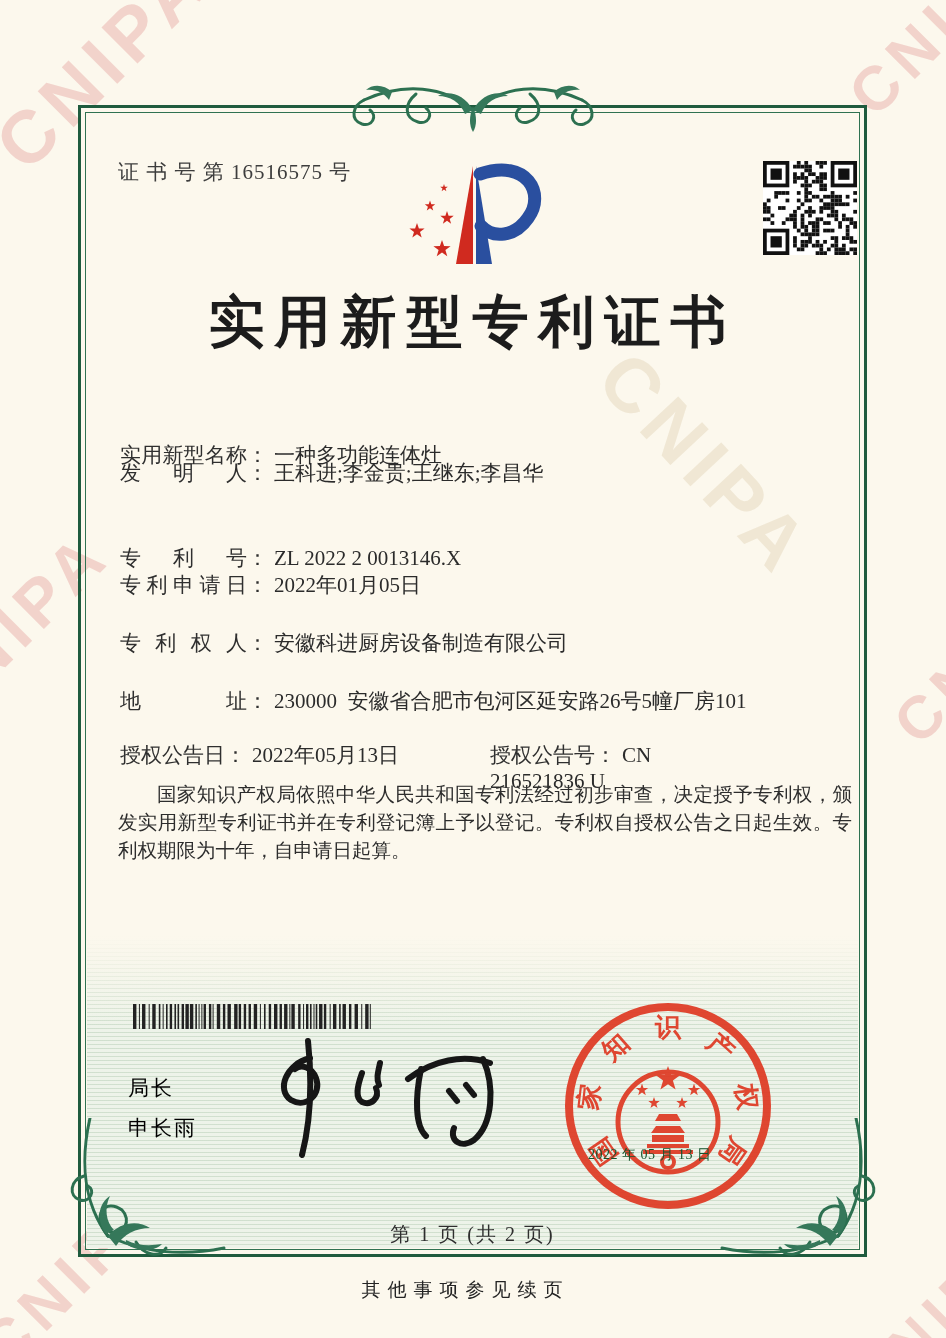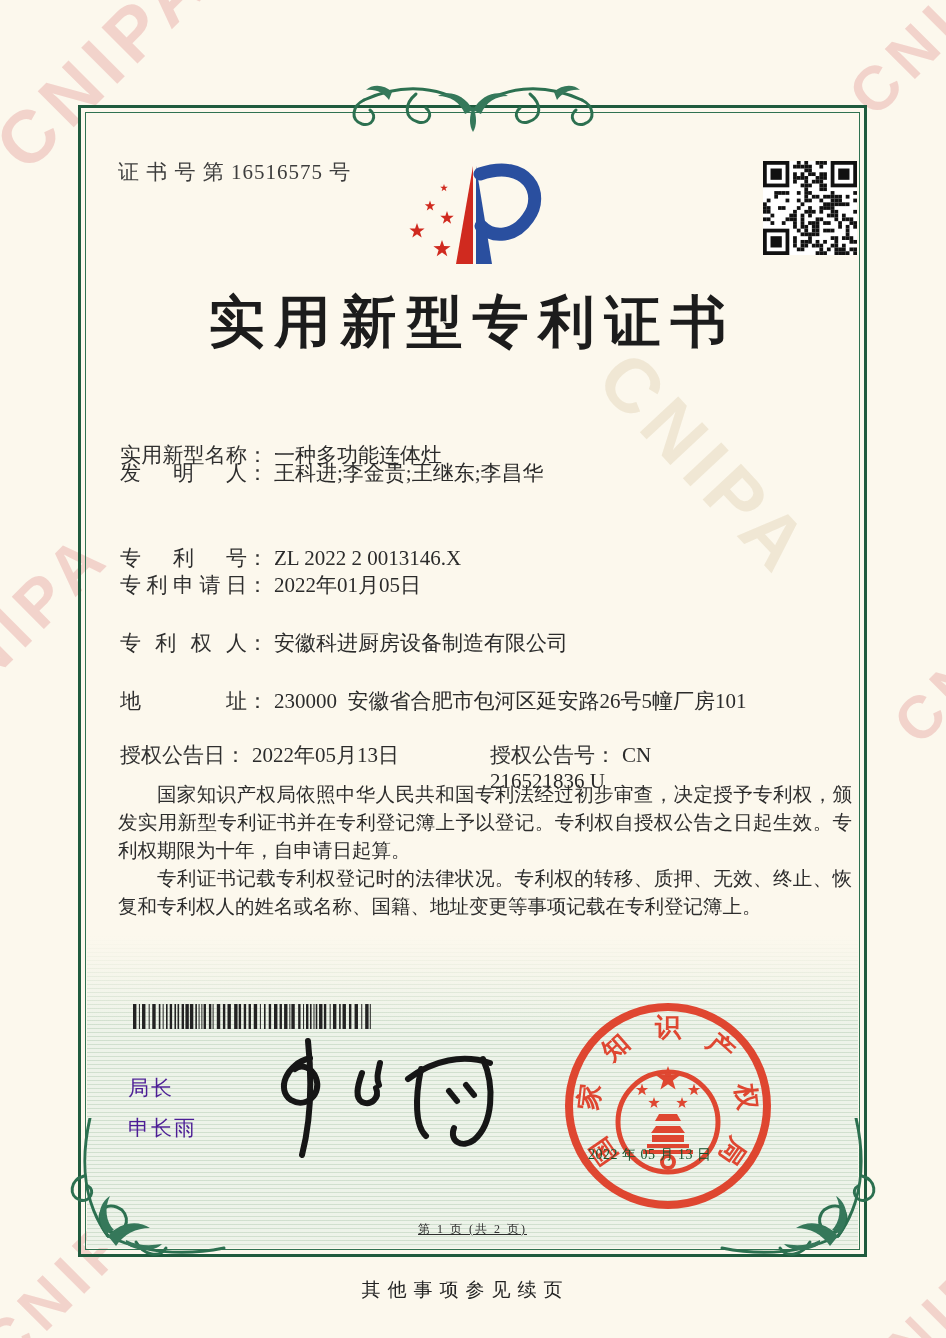--- a/index.html
+++ b/index.html
@@ -75,31 +75,31 @@
   .body-text{
     position:absolute;left:118px;top:781px;width:734px;z-index:3;
     font-size:19.5px;line-height:28px;color:#2d2d2d;text-align:justify;
   }
   .body-text p{margin:0;text-indent:2em;}
 
   
   .barcode{position:absolute;left:133px;top:1004px;width:243px;height:25px;z-index:3;}
   .director{position:absolute;left:128px;z-index:3;
     font-family:"Liberation Sans","DejaVu Sans",sans-serif;
-    font-size:21px;color:#4c1d95;letter-spacing:2px;}
+    font-size:21px;color:#000000;letter-spacing:2px;}
   .director-title{top:1074px;} .director-name{top:1114px;}
   .signature{position:absolute;left:258px;top:1038px;width:256px;height:122px;z-index:3;}
   .seal{position:absolute;left:562px;top:1000px;width:212px;height:212px;z-index:3;opacity:0.93;}
   .seal-date{
     position:absolute;left:588px;top:1146px;width:190px;z-index:4;
     font-size:14px;color:#14532d;letter-spacing:0.5px;white-space:nowrap;
   }
   .page-info{
     position:absolute;left:78px;top:1221px;width:789px;z-index:3;
-    text-align:center;font-size:12px;letter-spacing:2px;color:#2e2e2e;text-decoration:underline;
+    text-align:center;font-size:20px;letter-spacing:2px;color:#2e2e2e;
   }
   .continuation{
     position:absolute;left:0;top:1277px;width:931px;z-index:3;
     text-align:center;font-size:19px;letter-spacing:7px;color:#242424;
   }
 </style>
 </head>
 <body>
 
 <div class="wm wm-pink" style="left:-30px;top:20px;font-size:74px;">CNIPA</div>
@@ -408,21 +408,20 @@
   <span>
     <span class="flabel nojust">授权公告日</span><span class="fcolon">：</span><span class="fvalue">2022年05月13日</span>
   </span>
   <span class="grant2">
     <span class="flabel nojust">授权公告号</span><span class="fcolon">：</span><span class="fvalue">CN 216521836 U</span>
   </span>
 </div>
 
 <div class="body-text">
   <p>国家知识产权局依照中华人民共和国专利法经过初步审查，决定授予专利权，颁发实用新型专利证书并在专利登记簿上予以登记。专利权自授权公告之日起生效。专利权期限为十年，自申请日起算。</p>
-  <p>专利证书记载专利权登记时的法律状况。专利权的转移、质押、无效、终止、恢复和专利权人的姓名或名称、国籍、地址变更等事项记载在专利登记簿上。</p>
 </div>
 
 <svg class="barcode" id="barcode-svg" viewBox="0 0 243 25" preserveAspectRatio="none">
     <rect x="0" y="0" width="3.4" height="25" fill="#222"></rect>
     <rect x="5.919912719726563" y="0" width="1" height="25" fill="#222"></rect>
     <rect x="9.025540232658386" y="0" width="3.4" height="25" fill="#222"></rect>
     <rect x="15.681042265892028" y="0" width="1" height="25" fill="#222"></rect>
     <rect x="19.259143400192258" y="0" width="3.4" height="25" fill="#222"></rect>
     <rect x="25.786924505233763" y="0" width="1.6" height="25" fill="#222"></rect>
     <rect x="29.64695506095886" y="0" width="1" height="25" fill="#222"></rect>

